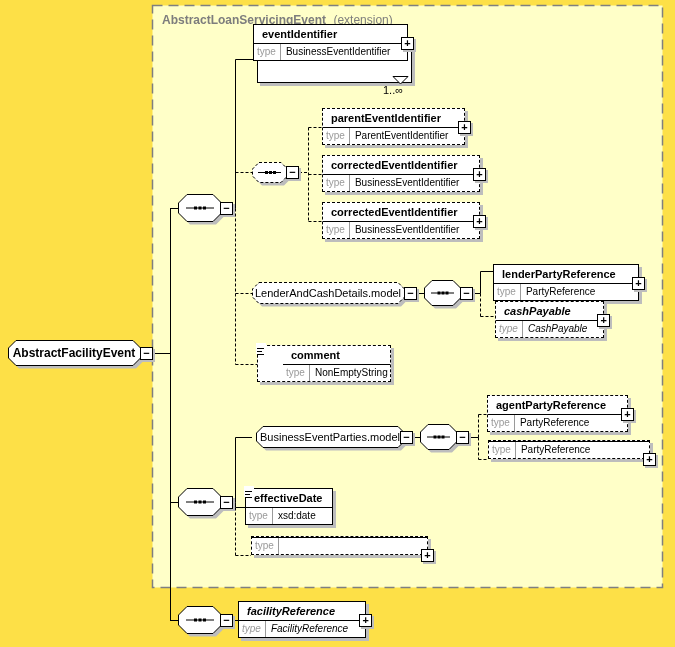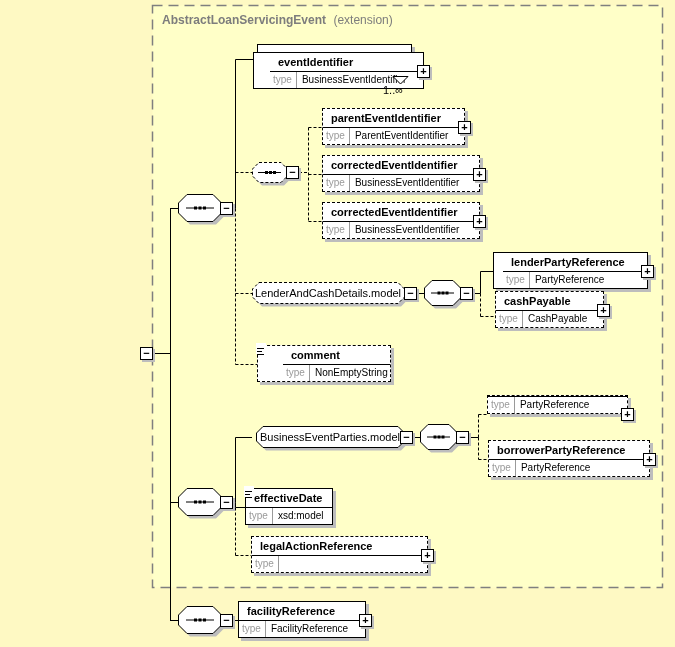--- a/index.html
+++ b/index.html
@@ -1,16 +1,16 @@
 <!DOCTYPE html>
 <html><head>
 <meta charset="utf-8">
 <style>
   html,body{margin:0;padding:0;background:#fff;}
-  #canvas{position:relative;width:675px;height:647px;background:#fef9c3;overflow:hidden;
+  #canvas{position:relative;width:675px;height:647px;background:#fde047;overflow:hidden;
           font-family:"Liberation Sans",sans-serif;}
   #wires{position:absolute;left:0;top:0;z-index:0;}
 
   
   .container-label{position:absolute;left:162px;top:13px;z-index:2;font-size:12px;color:#7d7d7d;white-space:nowrap;}
   .container-label b{font-weight:bold;}
   .container-label span.suffix{font-weight:normal;margin-left:4px;}
 
   
   .el{position:absolute;z-index:3;background:#fff;border:1px solid #000;
@@ -65,36 +65,43 @@
              M480.5,293.5 V316.5 M480.5,316.5 H495
              M235.5,507.5 V555.5 M235.5,555.5 H251
              M478.5,437.5 V414.5 M478.5,414.5 H487 M478.5,437.5 V459.5 M478.5,459.5 H488" stroke="#000" stroke-width="1" fill="none" stroke-dasharray="3 2"></path>
   </svg>
 
   <div class="container-label">
     <b>AbstractLoanServicingEvent</b>
     <span class="suffix">(extension)</span>
   </div>
 
+  <div class="node" style="left:8px;top:340px;">
+    <svg width="137" height="30">
+      <polygon points="8,0.5 125,0.5 132.5,8 132.5,18 125,25.5 8,25.5 0.5,18 0.5,8" transform="translate(3,3)" fill="#bdbdbd"></polygon>
+      <polygon points="8,0.5 125,0.5 132.5,8 132.5,18 125,25.5 8,25.5 0.5,18 0.5,8" fill="#fff" stroke="#000"></polygon>
+      <text x="66" y="17" text-anchor="middle" font-size="12" font-weight="bold">AbstractFacilityEvent</text>
+    </svg>
+  </div>
   <div class="pm" style="left:140px;top:347px;">−</div>
 
   <div class="node" style="left:178px;top:194px;">
     <svg width="48" height="32">
       <polygon points="9,0.5 35,0.5 43.5,9 43.5,19 35,27.5 9,27.5 0.5,19 0.5,9" transform="translate(3,3)" fill="#bdbdbd"></polygon>
       <polygon points="9,0.5 35,0.5 43.5,9 43.5,19 35,27.5 9,27.5 0.5,19 0.5,9" fill="#fff" stroke="#000"></polygon>
       <line x1="8" y1="14" x2="36" y2="14" stroke="#000"></line>
       <rect x="16" y="12.5" width="3" height="3" fill="#000"></rect>
         <rect x="20.5" y="12.5" width="3" height="3" fill="#000"></rect>
         <rect x="25" y="12.5" width="3" height="3" fill="#000"></rect>
     </svg>
   </div>
   <div class="pm" style="left:220px;top:202px;">−</div>
 
   <div class="stack" style="left:257px;top:44px;width:153px;height:37px;"></div>
-  <div class="el noshadow" style="left:253px;top:52px;width:153px;padding-left:16px;">
+  <div class="el noshadow" style="left:253px;top:24px;width:153px;">
     <div class="el-name">eventIdentifier</div>
     <div class="el-typerow">
       <span class="tlabel">type</span>
       <span class="tvalue">BusinessEventIdentifier</span>
     </div>
     <div class="pm">+</div>
   </div>
   <svg class="chev" style="left:392px;top:76px;" width="18" height="10">
     <polygon points="1,0.5 16,0.5 8.5,8" fill="#fff" stroke="#000"></polygon>
   </svg>
@@ -151,29 +158,29 @@
       <polygon points="8,0.5 29,0.5 36.5,8 36.5,18 29,25.5 8,25.5 0.5,18 0.5,8" transform="translate(3,3)" fill="#bdbdbd"></polygon>
       <polygon points="8,0.5 29,0.5 36.5,8 36.5,18 29,25.5 8,25.5 0.5,18 0.5,8" fill="#fff" stroke="#000"></polygon>
       <line x1="7" y1="13" x2="30" y2="13" stroke="#000"></line>
       <rect x="13.5" y="11.5" width="3" height="3" fill="#000"></rect>
         <rect x="17.5" y="11.5" width="3" height="3" fill="#000"></rect>
         <rect x="21.5" y="11.5" width="3" height="3" fill="#000"></rect>
     </svg>
   </div>
   <div class="pm" style="left:460px;top:287px;">−</div>
 
-  <div class="el" style="left:493px;top:252px;width:144px;padding-left:9px;">
+  <div class="el" style="left:493px;top:264px;width:144px;">
     <div class="el-name">lenderPartyReference</div>
     <div class="el-typerow">
       <span class="tlabel">type</span>
       <span class="tvalue">PartyReference</span>
     </div>
     <div class="pm">+</div>
   </div>
-  <div class="el dashed" style="left:495px;top:291px;width:107px;">
+  <div class="el dashed" style="left:495px;top:301px;width:107px;font-style:italic;">
     <div class="el-name">cashPayable</div>
     <div class="el-typerow">
       <span class="tlabel">type</span>
       <span class="tvalue">CashPayable</span>
     </div>
     <div class="pm">+</div>
   </div>
 
   <div class="el dashed" style="left:257px;top:345px;width:107px;padding-left:25px;">
     <div class="annot">
@@ -217,71 +224,70 @@
       <polygon points="8,0.5 29,0.5 36.5,8 36.5,18 29,25.5 8,25.5 0.5,18 0.5,8" fill="#fff" stroke="#000"></polygon>
       <line x1="7" y1="13" x2="30" y2="13" stroke="#000"></line>
       <rect x="13.5" y="11.5" width="3" height="3" fill="#000"></rect>
         <rect x="17.5" y="11.5" width="3" height="3" fill="#000"></rect>
         <rect x="21.5" y="11.5" width="3" height="3" fill="#000"></rect>
     </svg>
   </div>
   <div class="pm" style="left:456px;top:431px;">−</div>
 
   <div class="el dashed" style="left:487px;top:395px;width:139px;">
+    <div class="el-name">agentPartyReference</div>
     <div class="el-typerow">
       <span class="tlabel">type</span>
       <span class="tvalue">PartyReference</span>
     </div>
     <div class="pm">+</div>
   </div>
   <div class="el dashed" style="left:488px;top:440px;width:160px;">
-    <div class="el-name">borrowerPartyReference</div>
     <div class="el-typerow">
       <span class="tlabel">type</span>
       <span class="tvalue">PartyReference</span>
     </div>
     <div class="pm">+</div>
   </div>
 
   <div class="el" style="left:245px;top:488px;width:86px;">
     <div class="annot">
       <svg width="10" height="11">
           <line x1="1" y1="2.5" x2="8" y2="2.5" stroke="#000"></line>
           <line x1="1" y1="5.5" x2="6" y2="5.5" stroke="#000"></line>
           <line x1="1" y1="8.5" x2="8" y2="8.5" stroke="#000"></line>
         </svg>
     </div>
     <div class="el-name">effectiveDate</div>
     <div class="el-typerow">
       <span class="tlabel">type</span>
-      <span class="tvalue">xsd:model</span>
+      <span class="tvalue">xsd:date</span>
     </div>
   </div>
 
   <div class="el dashed" style="left:251px;top:536px;width:175px;">
-    <div class="el-name">legalActionReference</div>
     <div class="el-typerow">
       <span class="tlabel">type</span>
     </div>
     <div class="pm">+</div>
   </div>
 
   <div class="node" style="left:178px;top:606px;">
     <svg width="48" height="32">
       <polygon points="9,0.5 35,0.5 43.5,9 43.5,19 35,27.5 9,27.5 0.5,19 0.5,9" transform="translate(3,3)" fill="#bdbdbd"></polygon>
       <polygon points="9,0.5 35,0.5 43.5,9 43.5,19 35,27.5 9,27.5 0.5,19 0.5,9" fill="#fff" stroke="#000"></polygon>
       <line x1="8" y1="14" x2="36" y2="14" stroke="#000"></line>
       <rect x="16" y="12.5" width="3" height="3" fill="#000"></rect>
         <rect x="20.5" y="12.5" width="3" height="3" fill="#000"></rect>
         <rect x="25" y="12.5" width="3" height="3" fill="#000"></rect>
     </svg>
   </div>
   <div class="pm" style="left:220px;top:614px;">−</div>
 
-  <div class="el" style="left:238px;top:601px;width:126px;">
+  <div class="el" style="left:238px;top:601px;width:126px;font-style:italic;">
     <div class="el-name">facilityReference</div>
     <div class="el-typerow">
       <span class="tlabel">type</span>
       <span class="tvalue">FacilityReference</span>
     </div>
     <div class="pm">+</div>
   </div>
 
 </div>
 

